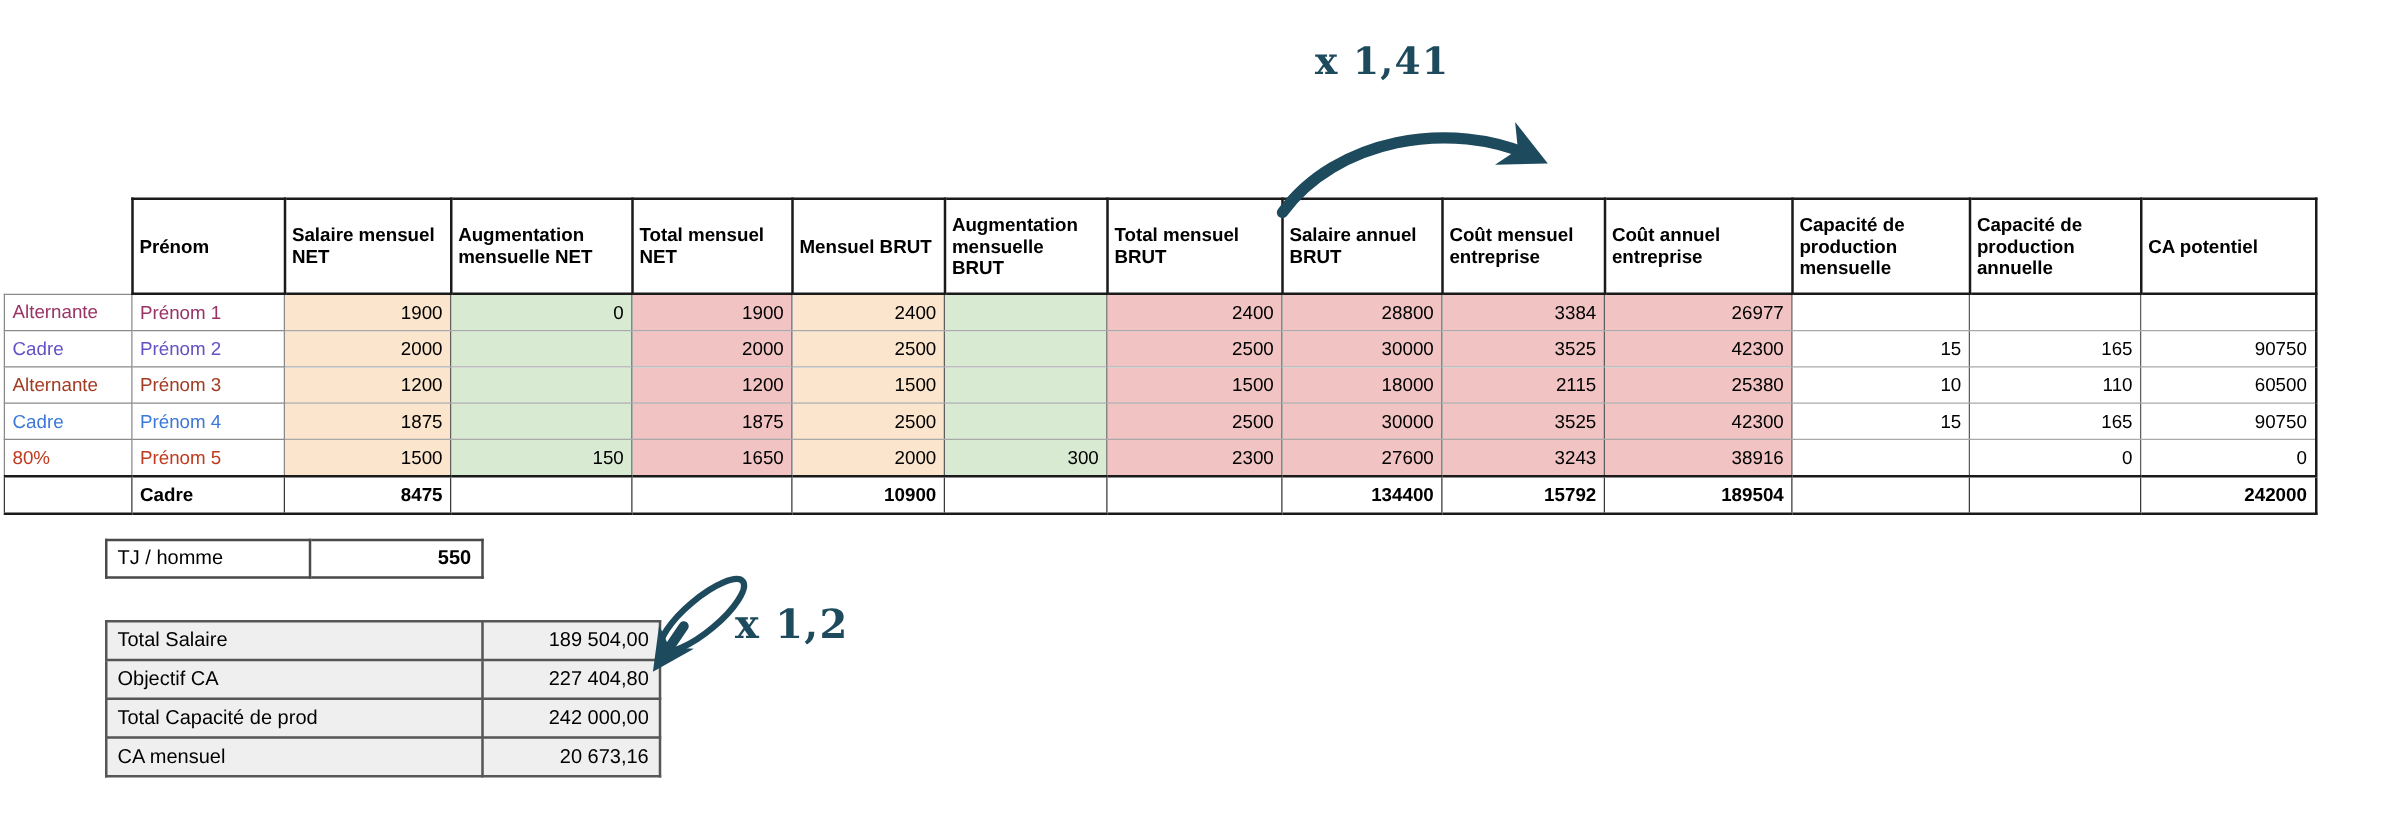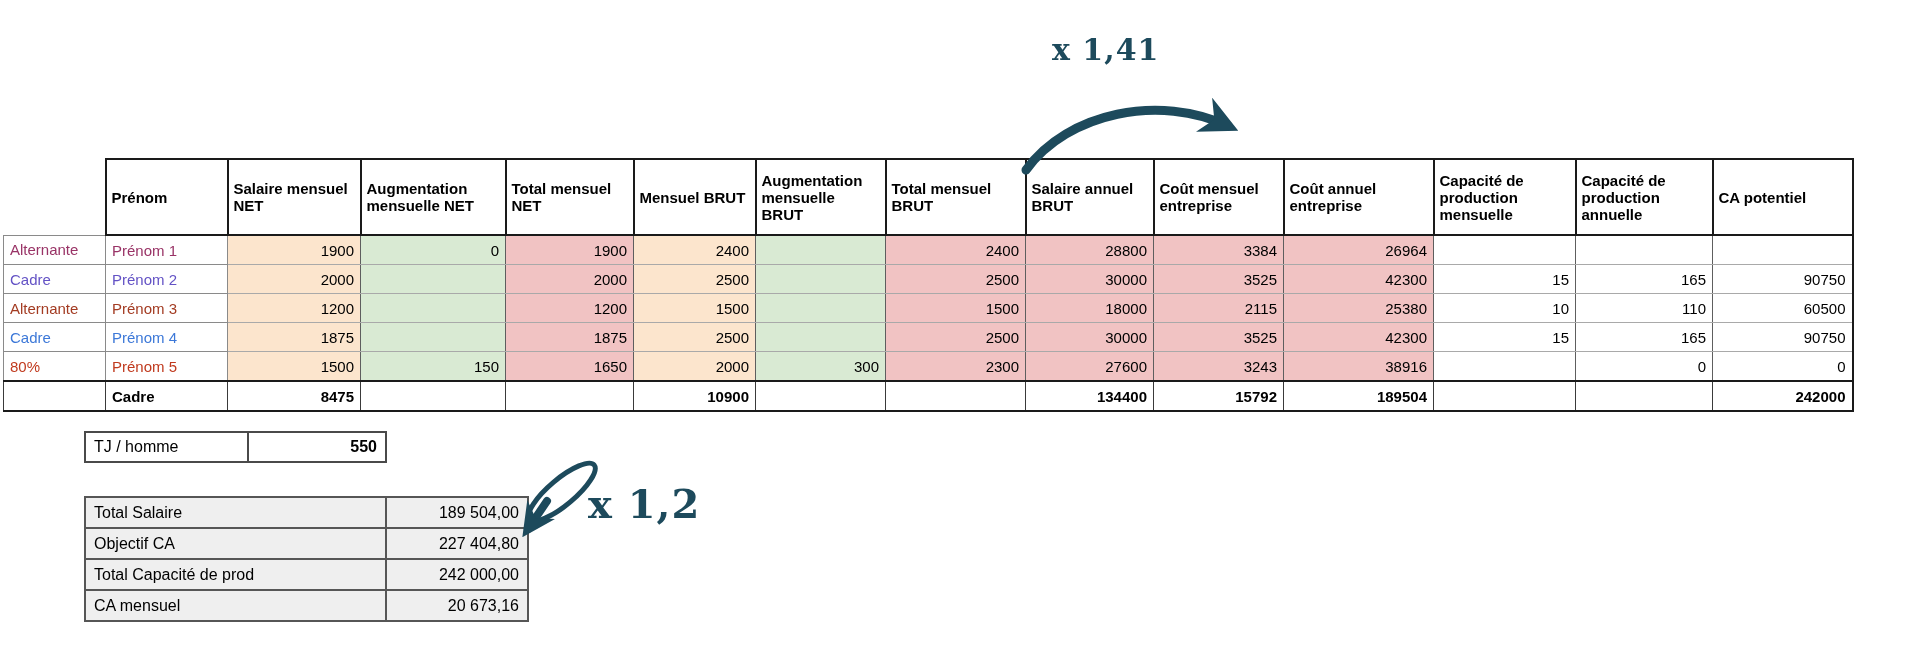--- a/index.html
+++ b/index.html
@@ -58,21 +58,21 @@
     background:#efefef;vertical-align:middle;
   }
   table.summary td.val{text-align:right;}
 
   
   .mult{
     position:absolute;font-family:"DejaVu Serif",serif;font-weight:bold;
     letter-spacing:1px;
   }
   #mult-top{left:1052px;top:32px;font-size:30px;}
-  #mult-bottom{left:588px;top:480px;font-size:40px;}
+  #mult-bottom{left:588px;top:480px;font-size:32px;}
   svg.overlay{position:absolute;left:0;top:0;pointer-events:none;}
 </style>
 </head>
 <body>
 
 <div class="sheet">
 
   <table class="main">
     <colgroup>
       <col style="width:102px">
@@ -112,21 +112,21 @@
       <td class="cell rolecell" style="color: rgb(153, 51, 102);">Alternante</td>
       <td class="cell namecell" style="color: rgb(153, 51, 102);">Prénom 1</td>
       <td class="cell num col-peach">1900</td>
       <td class="cell num col-green">0</td>
       <td class="cell num col-pink">1900</td>
       <td class="cell num col-peach">2400</td>
       <td class="cell num col-green"></td>
       <td class="cell num col-pink">2400</td>
       <td class="cell num col-pink">28800</td>
       <td class="cell num col-pink">3384</td>
-      <td class="cell num col-pink">26964</td>
+      <td class="cell num col-pink">26977</td>
       <td class="cell num"></td>
       <td class="cell num"></td>
       <td class="cell num edge-r"></td>
     </tr>
 
     <tr>
       <td class="cell rolecell" style="color: rgb(99, 82, 197);">Cadre</td>
       <td class="cell namecell" style="color: rgb(99, 82, 197);">Prénom 2</td>
       <td class="cell num col-peach">2000</td>
       <td class="cell num col-green"></td>

